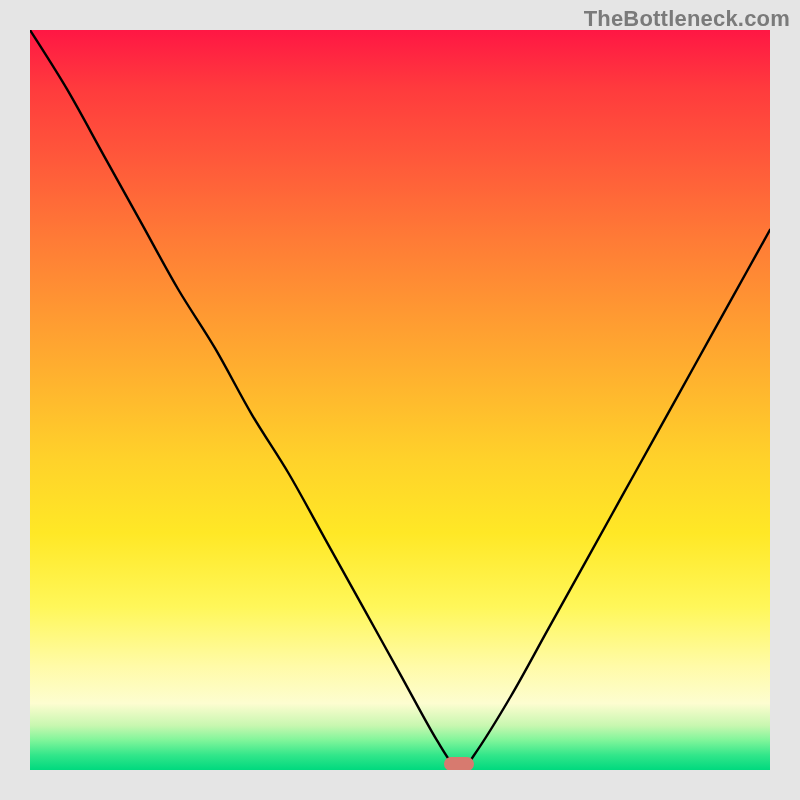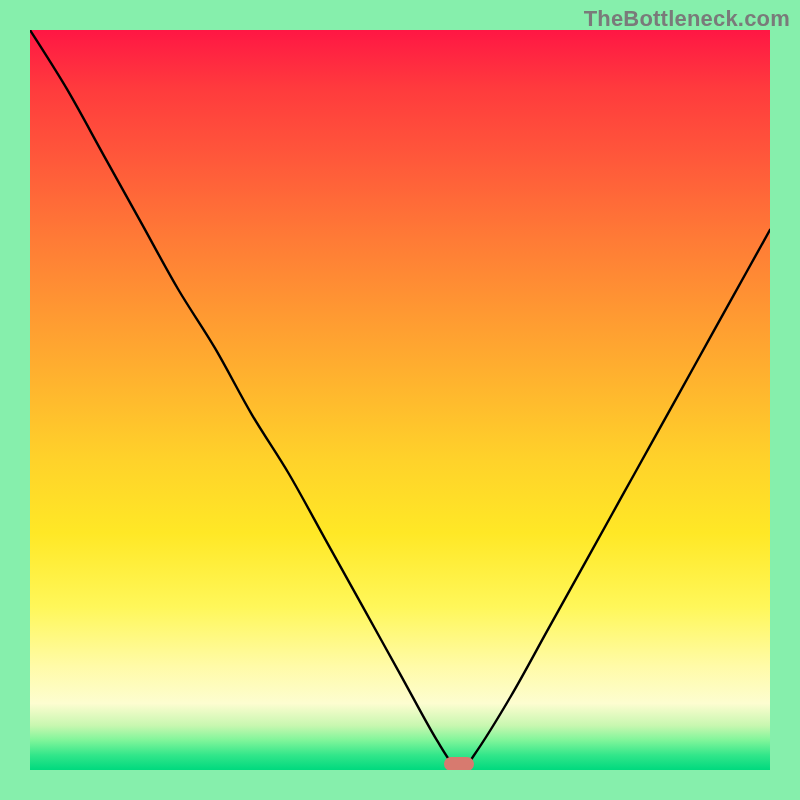--- a/index.html
+++ b/index.html
@@ -1,21 +1,21 @@
 <!DOCTYPE html>
 <html><head>
 <meta charset="utf-8">
 <style>
   * { margin: 0; padding: 0; box-sizing: border-box; }
   html, body { width: 800px; height: 800px; overflow: hidden; background: #000; }
   .frame {
     position: relative;
     width: 800px;
     height: 800px;
-    background: #86efac;
+    background: #e5e5e5;
   }
   .plot-area {
     position: absolute;
     left: 30px;
     top: 30px;
     width: 740px;
     height: 740px;
     overflow: hidden;
   }
   .gradient {

